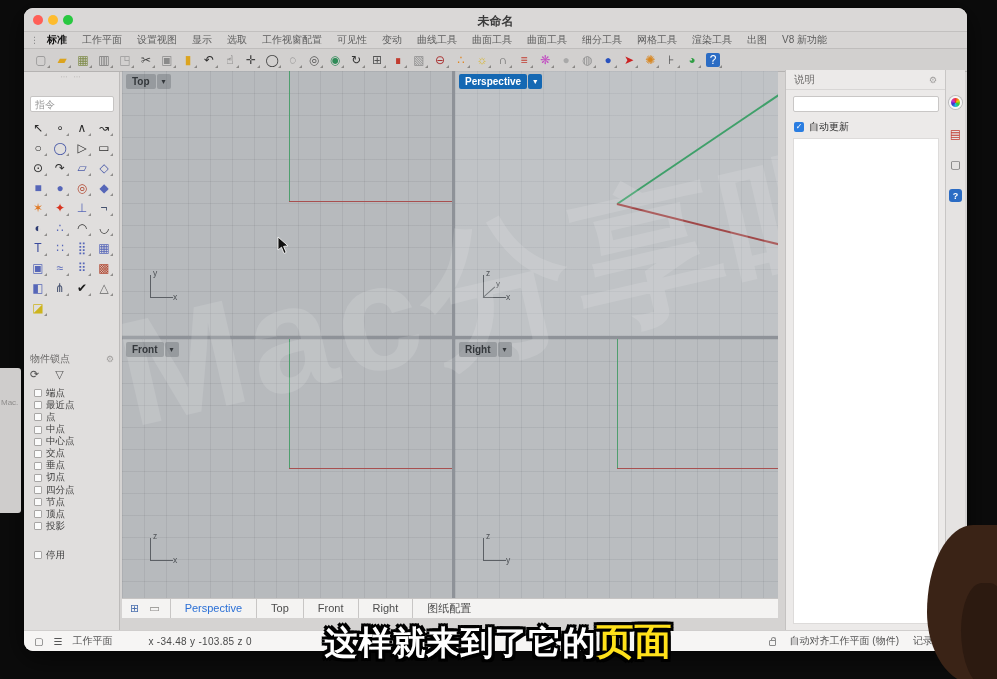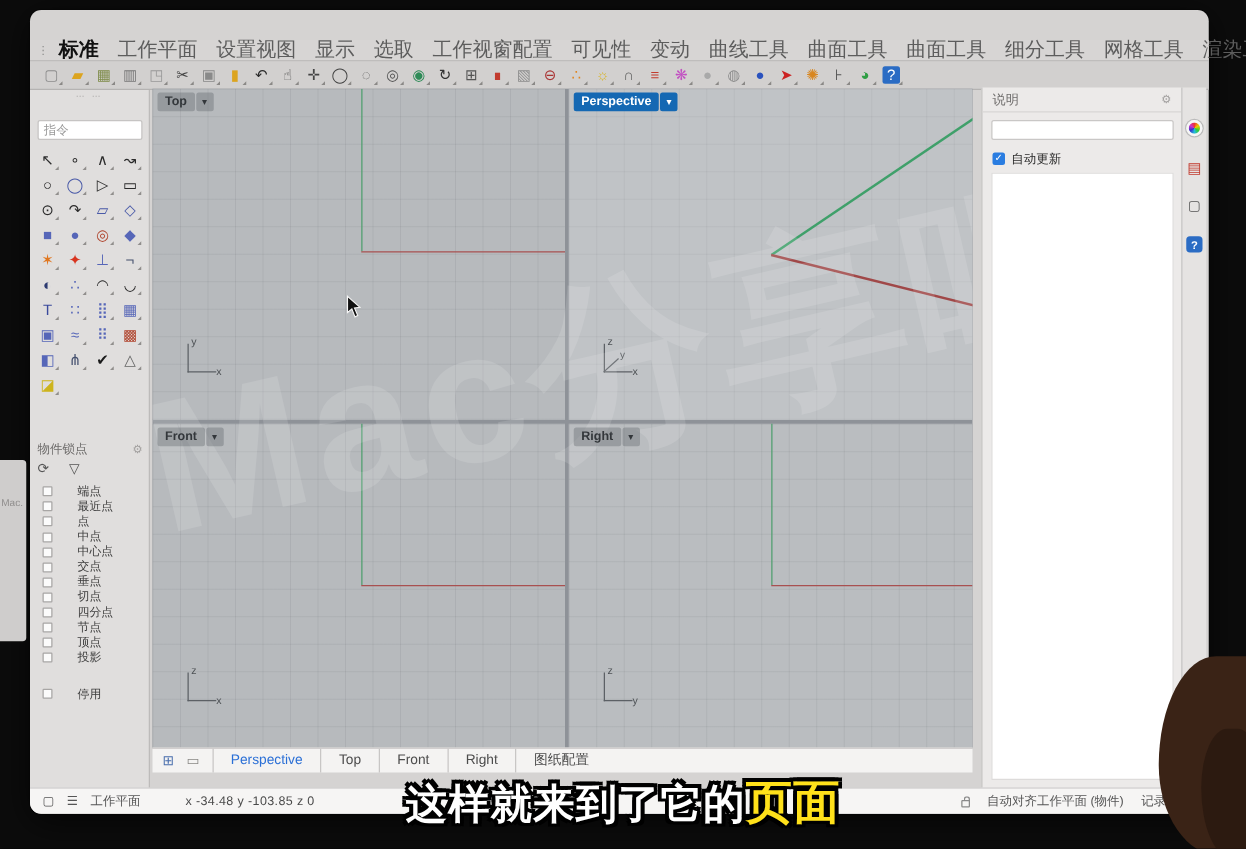--- a/index.html
+++ b/index.html
@@ -15,21 +15,21 @@
   .lights{position:absolute;left:9px;top:7px;display:flex;gap:5px;}
   .light{width:10px;height:10px;border-radius:50%;}
   .light.red{background:#ff5f57;} .light.yellow{background:#febc2e;} .light.green{background:#28c840;}
   .win-title{position:absolute;left:0;right:0;top:5px;text-align:center;font-size:12px;font-weight:bold;color:#3a3a3a;}
 
   
   .menurow{position:absolute;left:0;top:24px;width:100%;height:16px;display:flex;align-items:center;
            padding-left:6px;background:#d7d5d4;}
   .menu-overflow{color:#8a8a8a;font-size:9px;margin-right:8px;}
   .menu-tabs{display:flex;gap:15px;align-items:center;}
-  .menu-tab{font-size:16px;color:#5d5d5d;white-space:nowrap;cursor:default;}
+  .menu-tab{font-size:10px;color:#5d5d5d;white-space:nowrap;cursor:default;}
   .menu-tabs .menu-tab:first-child{color:#111;font-weight:bold;}
 
   
   .toolbar{position:absolute;left:0;top:40px;width:100%;height:24px;background:#d2d0cf;
            border-top:1px solid #bfbdbc;border-bottom:1px solid #b5b3b2;
            display:flex;align-items:center;padding-left:8px;}
   .tb-icons{display:flex;gap:3px;align-items:center;}
   .tb-icon{position:relative;width:18px;height:18px;display:flex;align-items:center;justify-content:center;
            border-radius:2px;}
   .tb-icon::after{content:"";position:absolute;right:0px;bottom:1px;border-left:3px solid transparent;
@@ -49,21 +49,21 @@
   .tool-cell::after{content:"";position:absolute;right:2px;bottom:2px;border-left:3px solid transparent;
                     border-bottom:3px solid #908e8c;}
   .tool-glyph{font-size:12px;line-height:1;}
 
   .osnap-header{position:absolute;left:6px;top:280px;width:84px;display:flex;justify-content:space-between;align-items:center;}
   .osnap-title{font-size:10px;color:#6e6c6b;}
   .panel-gear{font-size:9px;color:#a09e9d;}
   .osnap-btns{position:absolute;left:6px;top:296px;display:flex;gap:16px;align-items:center;}
   .osnap-btn{font-size:11px;color:#555;}
   .osnap-list{position:absolute;left:10px;top:316px;display:flex;flex-direction:column;gap:1.5px;}
-  .osnap-item{display:flex;align-items:center;gap:20px;height:10.6px;}
+  .osnap-item{display:flex;align-items:center;gap:4px;height:10.6px;}
   .cb{width:8px;height:8px;background:#fbfbfb;border:1px solid #a8a6a5;border-radius:1px;flex:none;}
   .osnap-label{font-size:9.5px;color:#3c3c3c;white-space:nowrap;}
   .osnap-disable{position:absolute;left:10px;top:478px;}
 
   
   .vpzone{position:absolute;left:98px;top:63px;width:656px;height:528px;background:#8e9298;overflow:hidden;}
   .vp{position:absolute;background-color:#b7babd;
       background-image:linear-gradient(rgba(95,100,106,.12) 1px,transparent 1px),
                        linear-gradient(90deg,rgba(95,100,106,.12) 1px,transparent 1px);
       background-size:22px 22px;}
@@ -166,20 +166,28 @@
 <body>
 
 <div class="stage">
 
   <div class="left-sliver">
     <span>Mac.</span>
   </div>
 
   <div class="window">
 
+    <div class="titlebar">
+      <div class="lights">
+        <span class="light red"></span>
+        <span class="light yellow"></span>
+        <span class="light green"></span>
+      </div>
+      <div class="win-title">未命名</div>
+    </div>
 
     <div class="menurow">
       <span class="menu-overflow">⋮</span>
       <div class="menu-tabs">
 
           <span class="menu-tab">标准</span>
 
           <span class="menu-tab">工作平面</span>
 
           <span class="menu-tab">设置视图</span>

